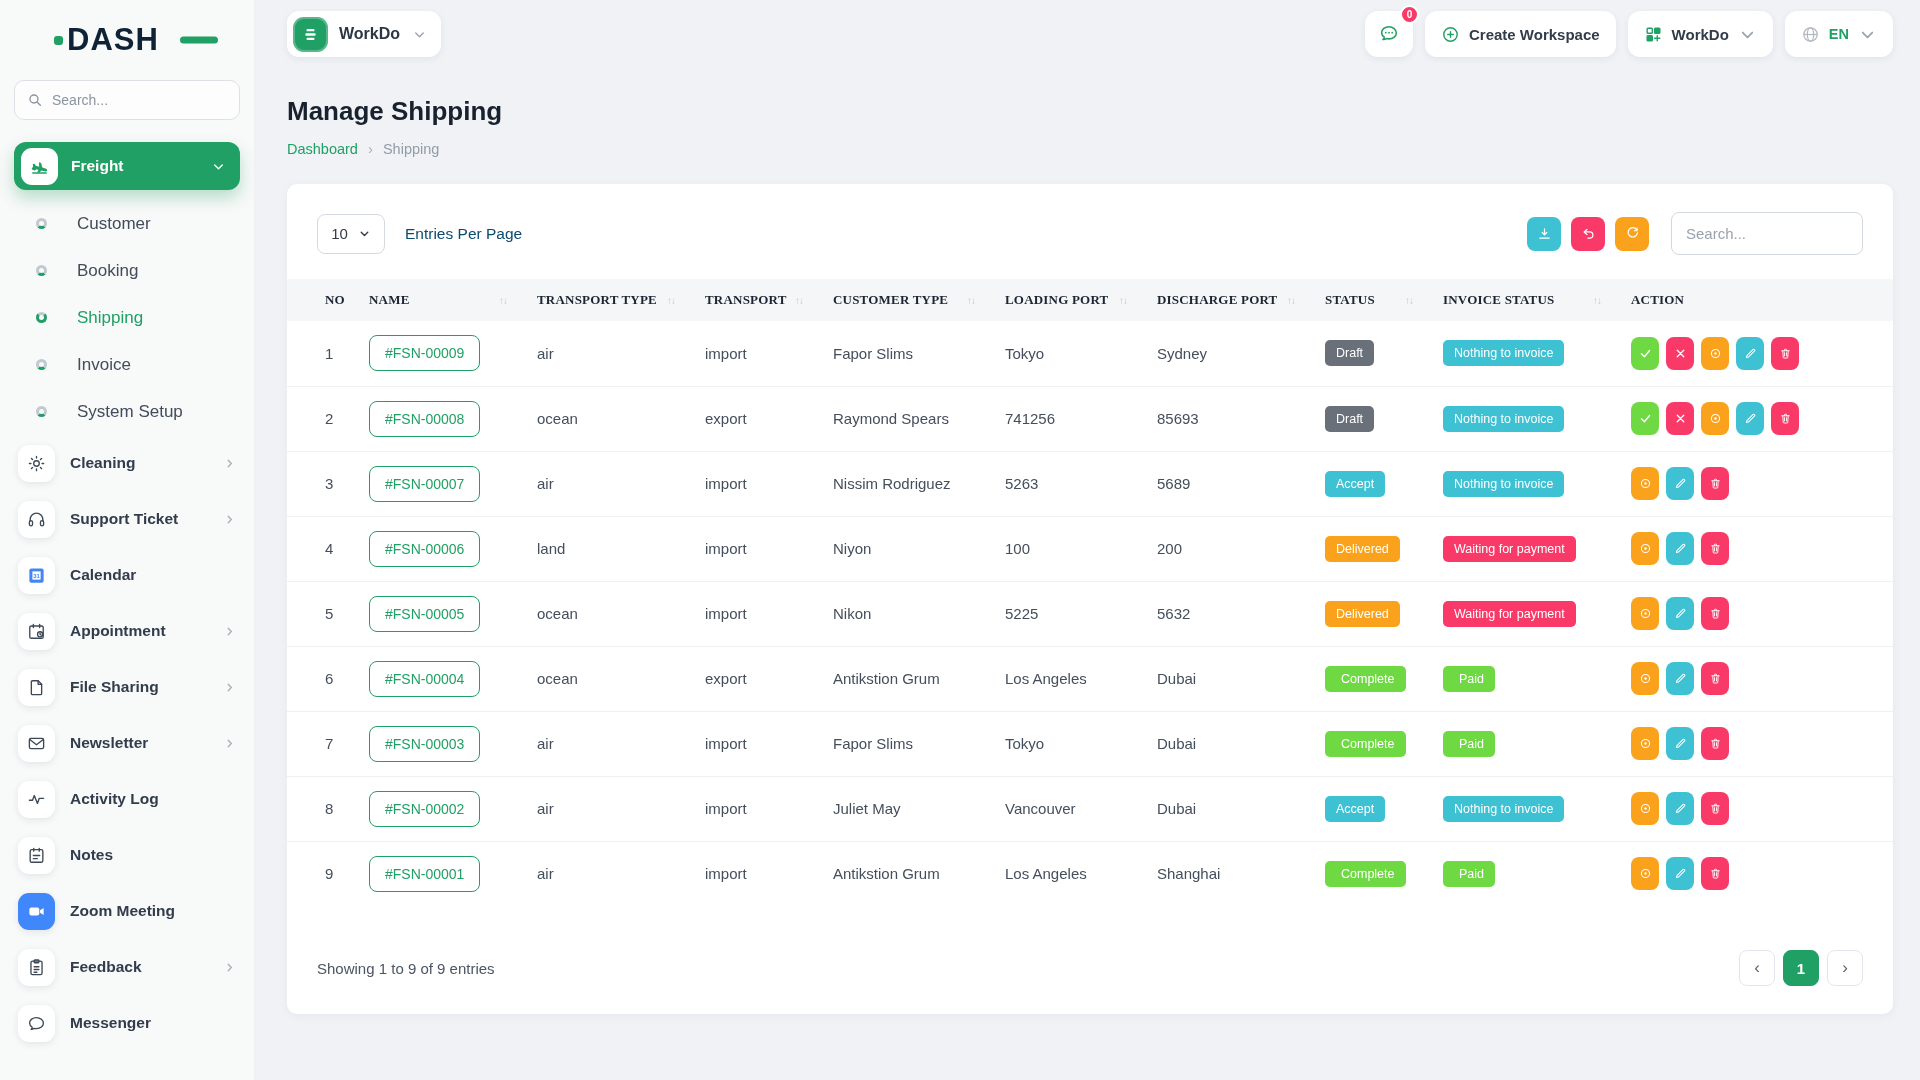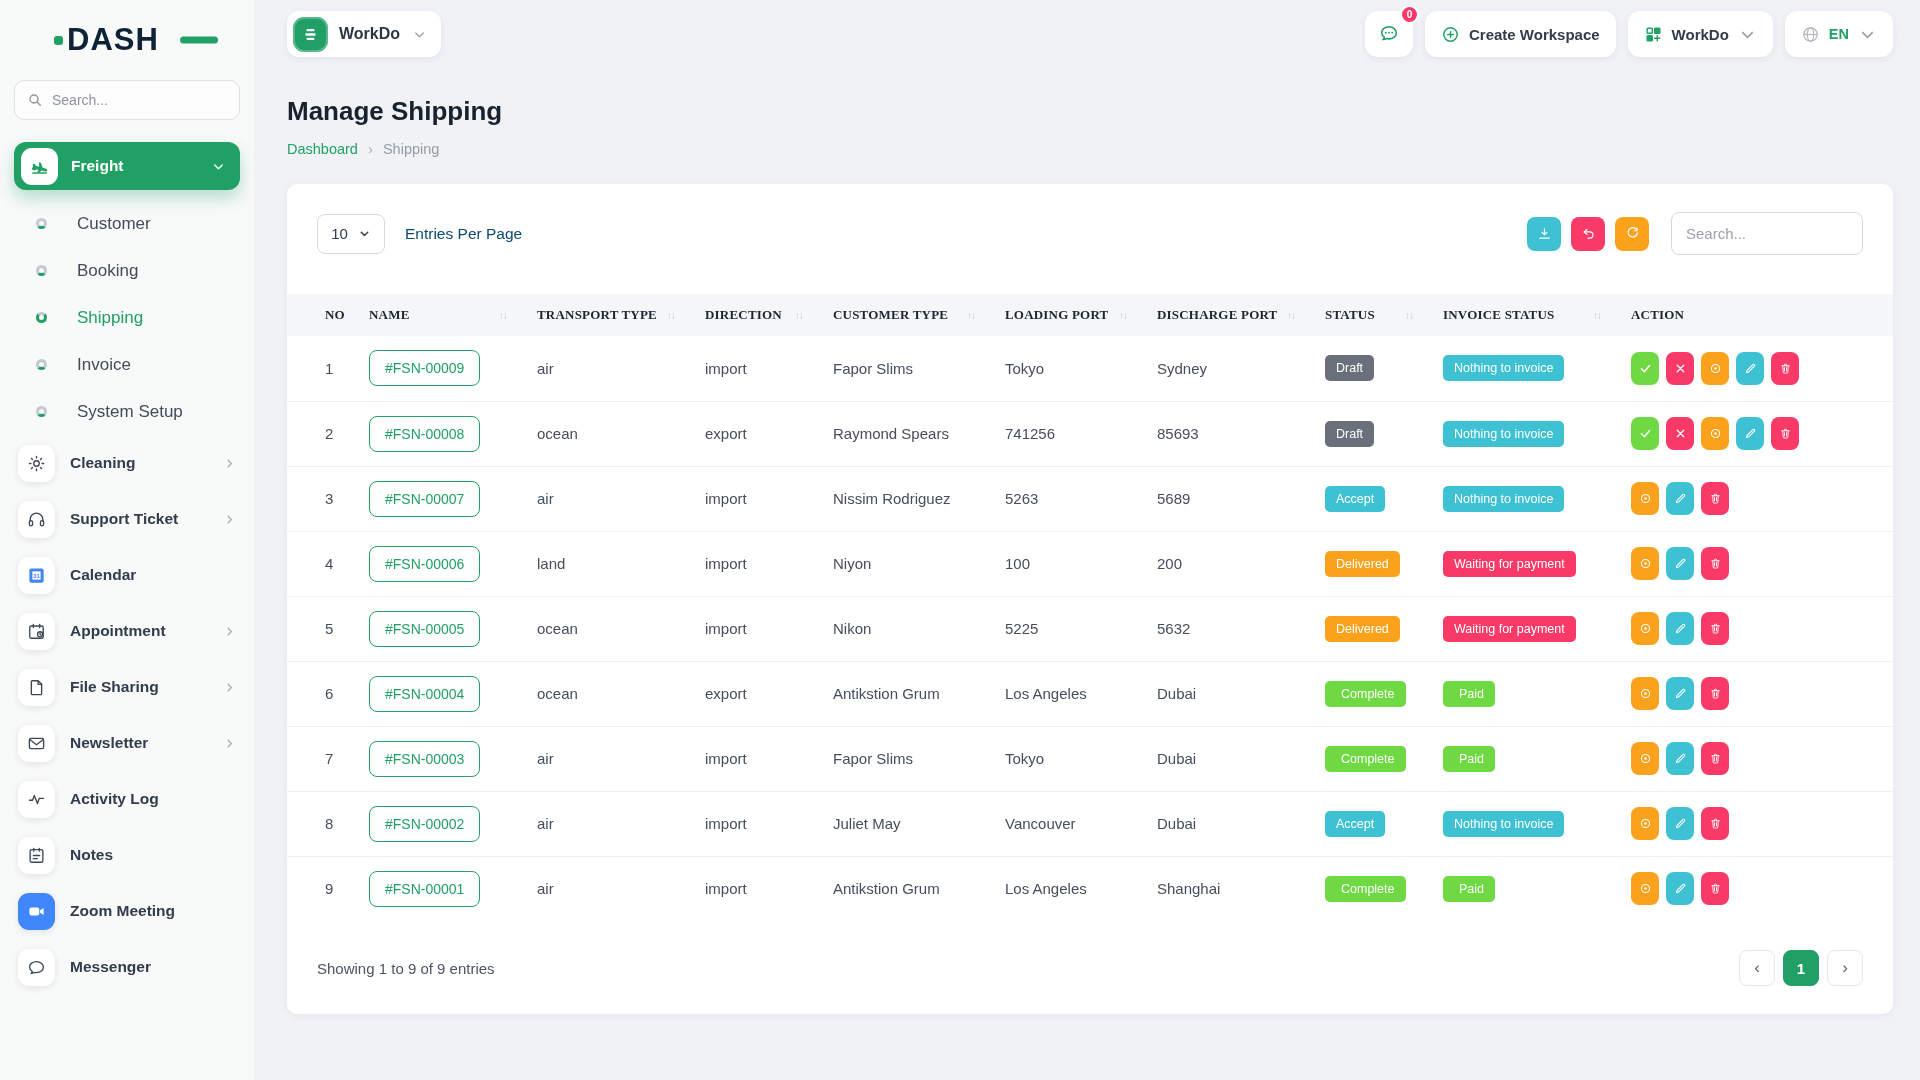--- a/index.html
+++ b/index.html
@@ -94,21 +94,21 @@
 
   .page-title{font-size:26px;font-weight:700;color:#18222f;margin-top:38px;}
   .breadcrumb{display:flex;align-items:center;margin-top:13px;font-size:14.5px;}
   .breadcrumb a{color:var(--green);text-decoration:none;cursor:pointer;}
   .bc-sep{color:#aab1bc;margin:0 10px;font-size:15px;}
   .bc-cur{color:#949ca8;}
 
   
   .card{
     margin-top:27px;background:#fff;border-radius:10px;height:830px;
-    box-shadow:0 2px 10px rgba(25,35,60,.05);display:flex;flex-direction:column;overflow:hidden;gap:15px;
+    box-shadow:0 2px 10px rgba(25,35,60,.05);display:flex;flex-direction:column;overflow:hidden;
   }
   .card-toolbar{display:flex;align-items:center;padding:28px 30px 24px 30px;}
   .select{
     width:68px;height:40px;border:1px solid #d5dae0;border-radius:8px;display:flex;
     align-items:center;justify-content:center;gap:10px;font-size:15px;color:#333c4a;cursor:pointer;
   }
   .select svg{width:13px;height:13px;color:#333c4a;}
   .entries-label{font-size:15.5px;color:#0c4a6e;margin-left:20px;}
   .sq{
     width:34px;height:34px;border:none;border-radius:8px;color:#fff;cursor:pointer;
@@ -323,20 +323,35 @@
           <span class="label">Notes</span>
         </div>
         <div class="side-item">
           <span class="tile zoom">
             <svg viewBox="0 0 24 24" fill="none">
               <rect x="3" y="7" width="12.5" height="10" rx="2.5" fill="#fff"></rect>
               <path d="M16.5 10.5l4.5-2.8v8.6l-4.5-2.8z" fill="#fff"></path>
             </svg>
           </span>
           <span class="label">Zoom Meeting</span>
+        </div>
+        <div class="side-item">
+          <span class="tile">
+            <svg viewBox="0 0 24 24" fill="none" stroke="currentColor" stroke-width="1.7" stroke-linecap="round" stroke-linejoin="round">
+              <rect x="5" y="4" width="14" height="17" rx="2"></rect>
+              <rect x="9" y="2.5" width="6" height="3.5" rx="1"></rect>
+              <path d="M9 11h6M9 14.5h6M9 18h3.5"></path>
+            </svg>
+          </span>
+          <span class="label">Feedback</span>
+          <span class="chev-r">
+            <svg viewBox="0 0 24 24" fill="none" stroke="currentColor" stroke-width="2.4" stroke-linecap="round" stroke-linejoin="round">
+              <path d="M9.5 6l6 6-6 6"></path>
+            </svg>
+          </span>
         </div>
         <div class="side-item">
           <span class="tile">
             <svg viewBox="0 0 24 24" fill="none" stroke="currentColor" stroke-width="1.7" stroke-linecap="round" stroke-linejoin="round">
               <path d="M12 4.5c-4.8 0-8.7 3-8.7 6.8 0 2.2 1.3 4.2 3.3 5.4-.1.9-.5 2-1.4 2.7 1.6.1 3-.6 3.9-1.3.9.3 1.9.4 2.9.4 4.8 0 8.7-3 8.7-6.8S16.8 4.5 12 4.5z"></path>
             </svg>
           </span>
           <span class="label">Messenger</span>
         </div>
       </div>
@@ -501,21 +516,21 @@
                 </div>
               </th>
               <th>
                 <div class="th-in">
                   <span>TRANSPORT TYPE</span>
                   <span class="sort">↑↓</span>
                 </div>
               </th>
               <th>
                 <div class="th-in">
-                  <span>DIRECTION</span>
+                  <span>TRANSPORT</span>
                   <span class="sort">↑↓</span>
                 </div>
               </th>
               <th>
                 <div class="th-in">
                   <span>CUSTOMER TYPE</span>
                   <span class="sort">↑↓</span>
                 </div>
               </th>
               <th>

